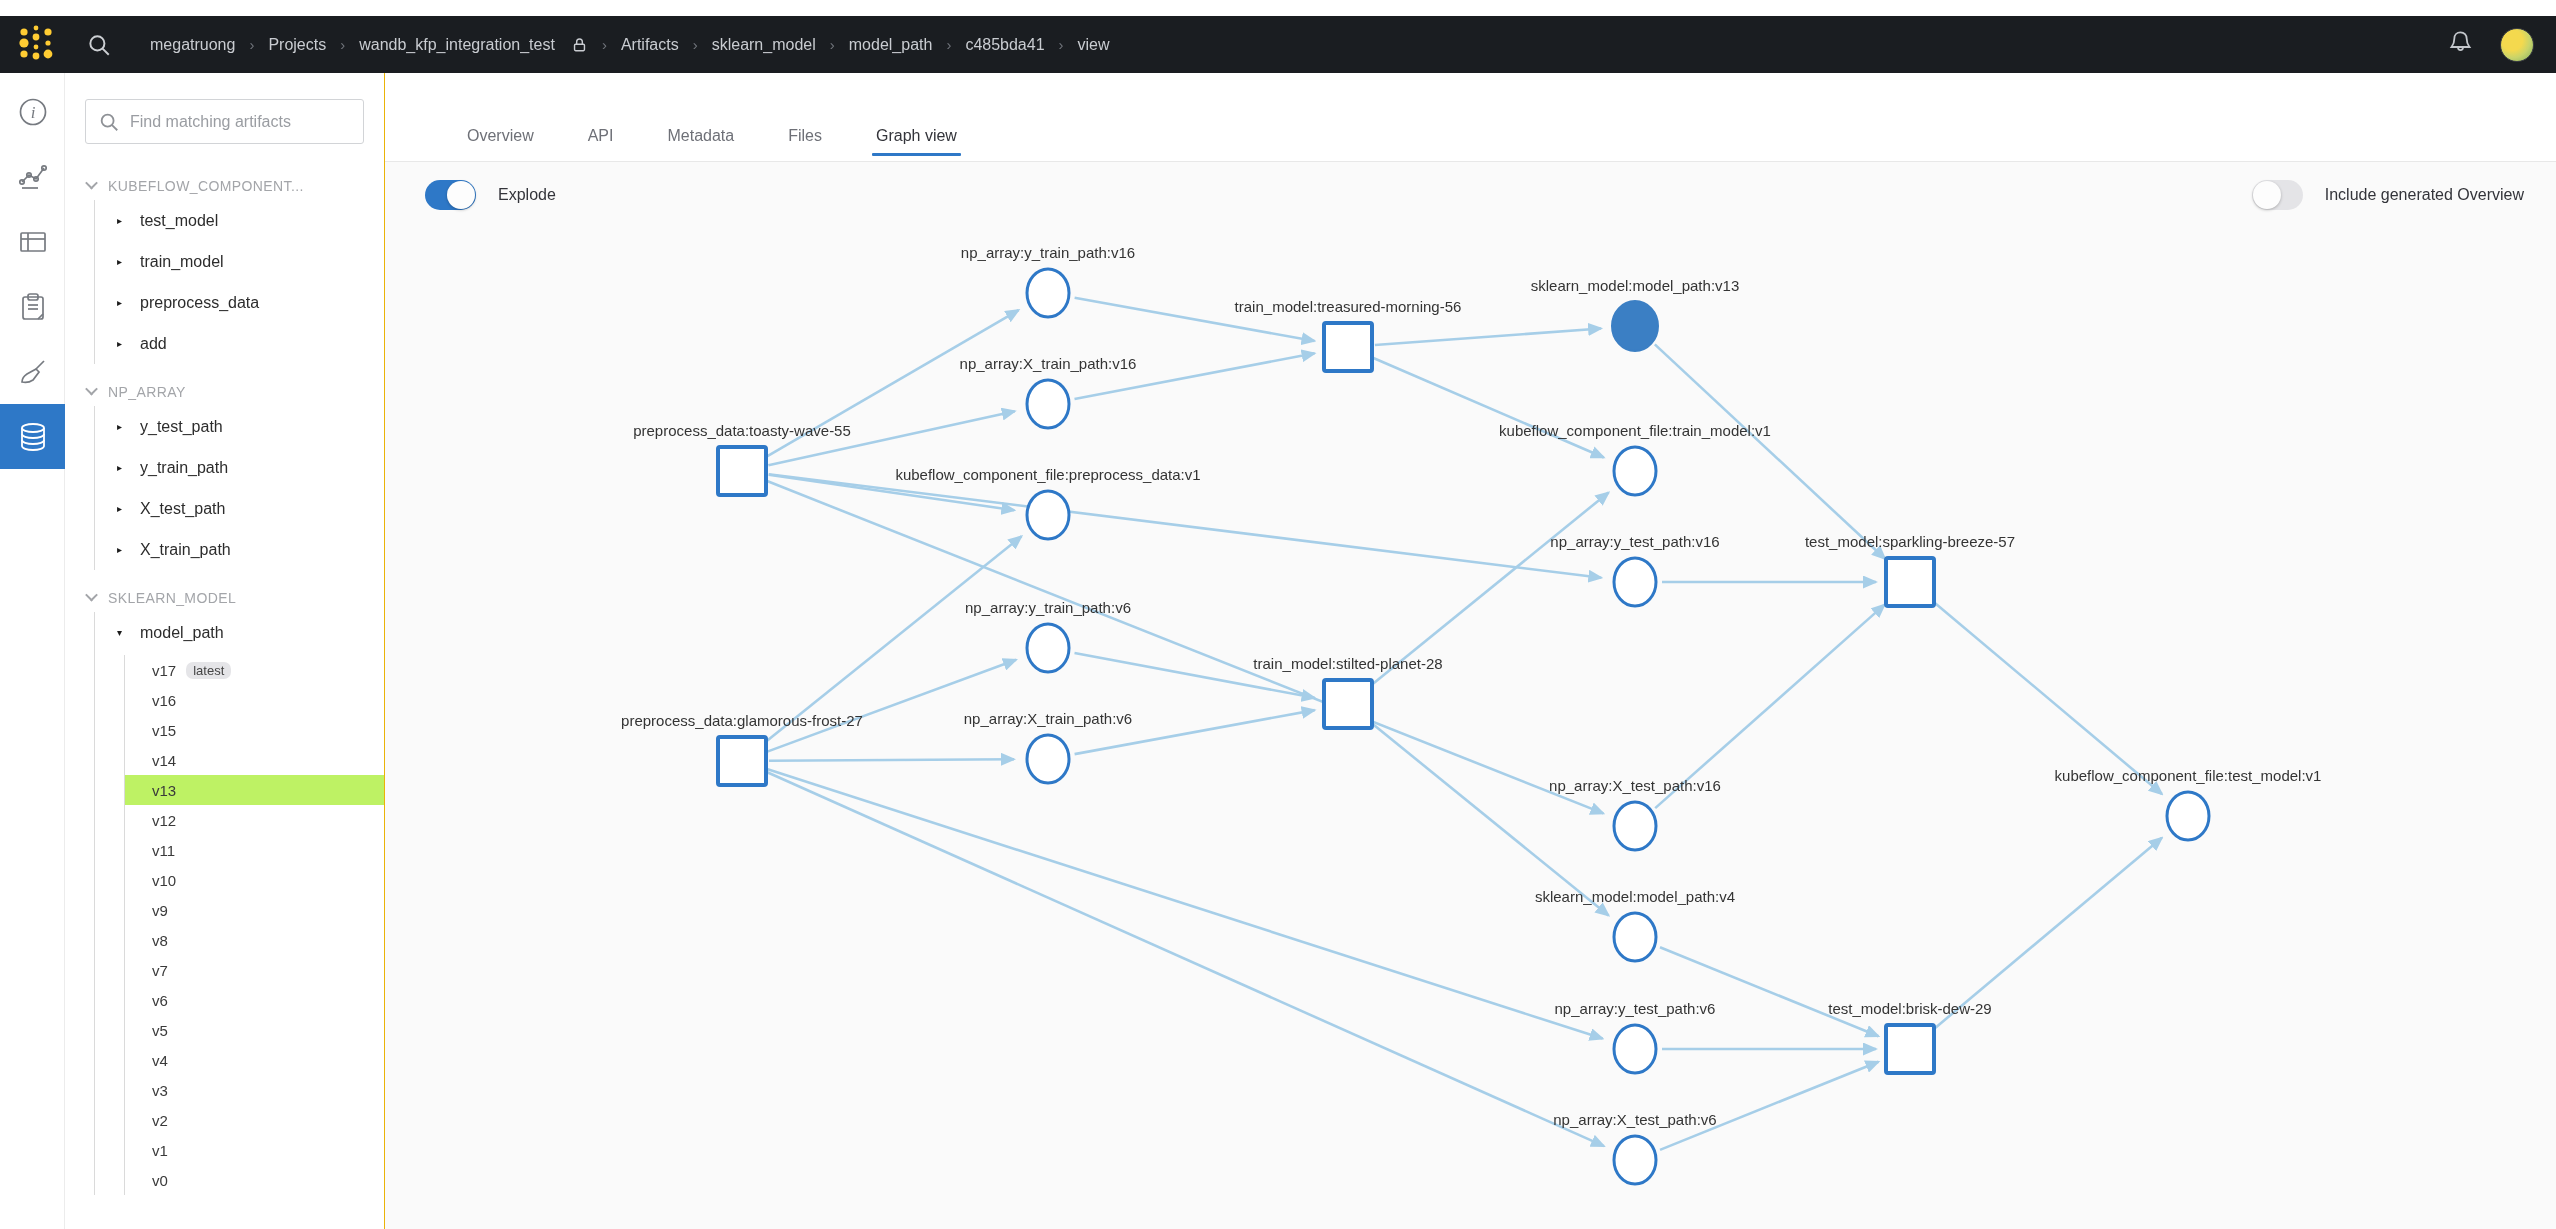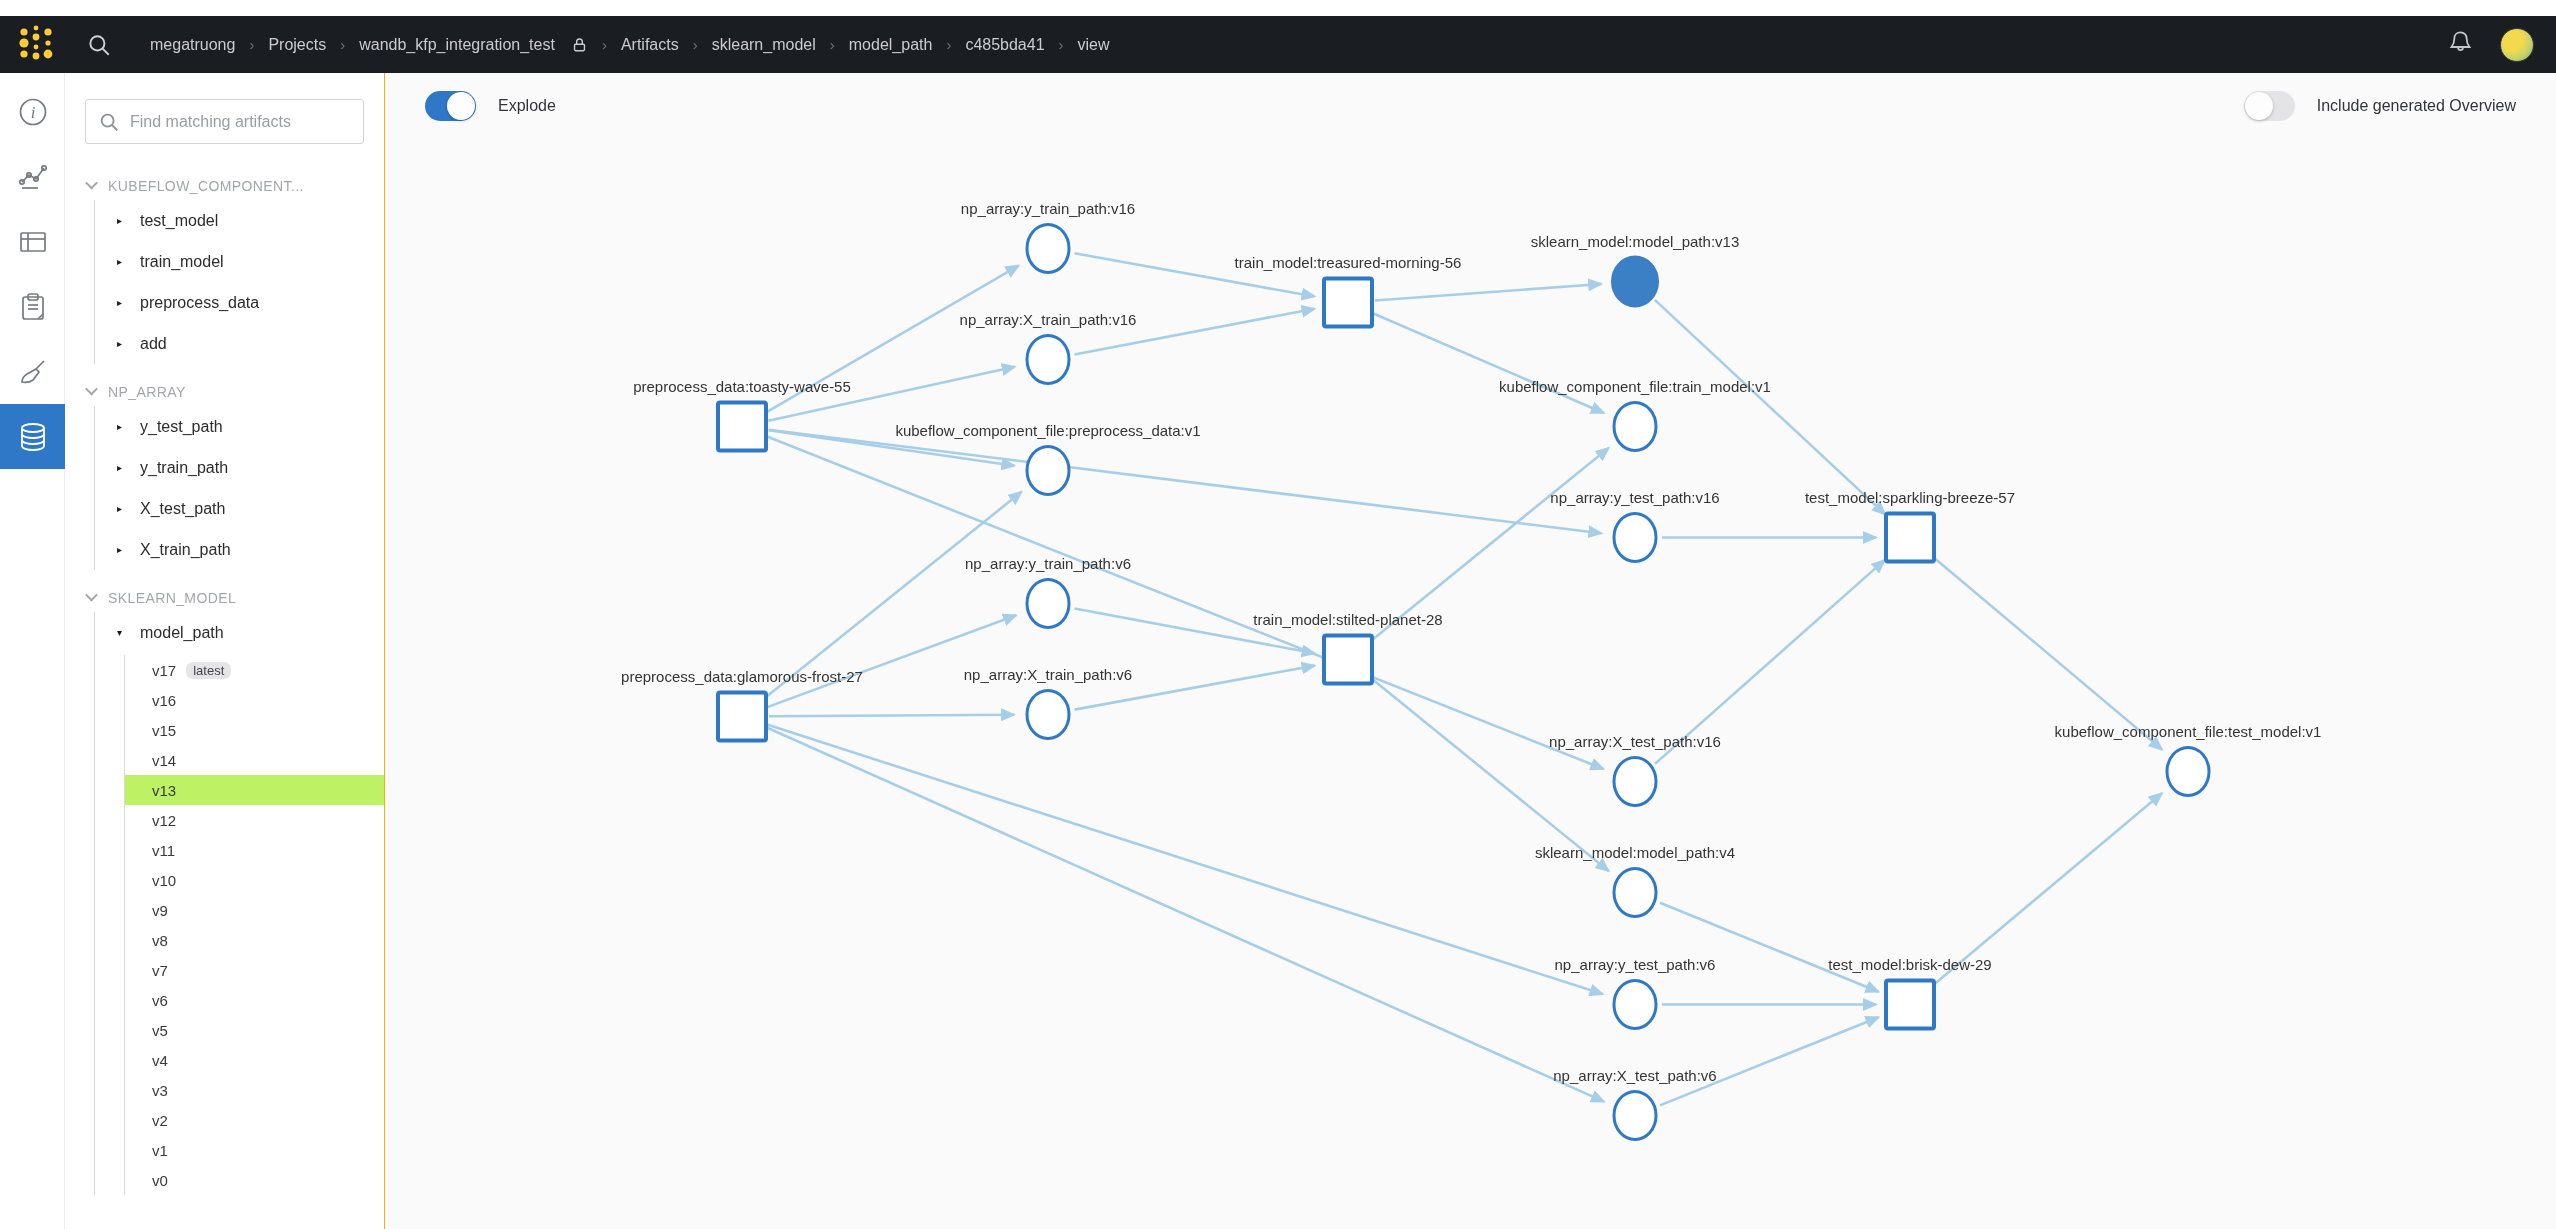--- a/index.html
+++ b/index.html
@@ -49,21 +49,21 @@
   .badge { background:#e5e5e8; color:#454545; font-size:13px; border-radius:7px; padding:1px 7px; margin-left:10px; }
 
   
   .main { flex:1; display:flex; flex-direction:column; min-width:0; }
   .tabbar { height:89px; background:#ffffff; border-bottom:1px solid #e8e8e8; display:flex; align-items:flex-end; padding-left:80px; gap:50px; flex-shrink:0; }
   .tab { font-size:16px; color:#6e7077; padding:0 2px 16px 2px; position:relative; cursor:pointer; }
   .tab.active { color:#33343a; }
   .tab.active::after { content:""; position:absolute; left:-2px; right:-2px; bottom:5px; height:3px; background:#2e78c7; border-radius:1px; }
 
   .graph-wrap { flex:1; position:relative; background:#fafafa; min-height:0; }
-  .controls-row { position:absolute; top:18px; left:40px; right:40px; display:flex; align-items:flex-end; justify-content:space-between; z-index:5; }
+  .controls-row { position:absolute; top:18px; left:40px; right:32px; display:flex; align-items:flex-end; justify-content:space-between; z-index:5; }
   .control { display:flex; align-items:center; gap:22px; font-size:16px; color:#33343a; }
   .toggle { width:51px; height:30px; border-radius:15px; position:relative; cursor:pointer; flex-shrink:0; }
   .toggle.on { background:#2e78c7; }
   .toggle.off { background:#e4e4e7; }
   .knob { position:absolute; top:1px; width:28px; height:28px; border-radius:50%; background:#fdfdfd; box-shadow:0 1px 3px rgba(0,0,0,.25); }
   .toggle.on .knob { right:1px; }
   .toggle.off .knob { left:1px; }
 
   svg.graph { position:absolute; inset:0; width:100%; height:100%; }
   .node-label { font-family:"Liberation Sans",sans-serif; font-size:15px; fill:#343434; }
@@ -304,20 +304,27 @@
                 <div class="version-row">
                   <span>v0</span>
                 </div>
               </div>
             </div>
           </div>
         </div>
     </div>
 
     <div class="main">
+      <div class="tabbar">
+          <div class="tab">Overview</div>
+          <div class="tab">API</div>
+          <div class="tab">Metadata</div>
+          <div class="tab">Files</div>
+          <div class="tab active">Graph view</div>
+        </div>
 
       <div class="graph-wrap">
         <div class="controls-row">
           <div class="control">
             <div class="toggle on">
                 <div class="knob"></div>
               </div>
             <span>Explode</span>
           </div>
           <div class="control">

